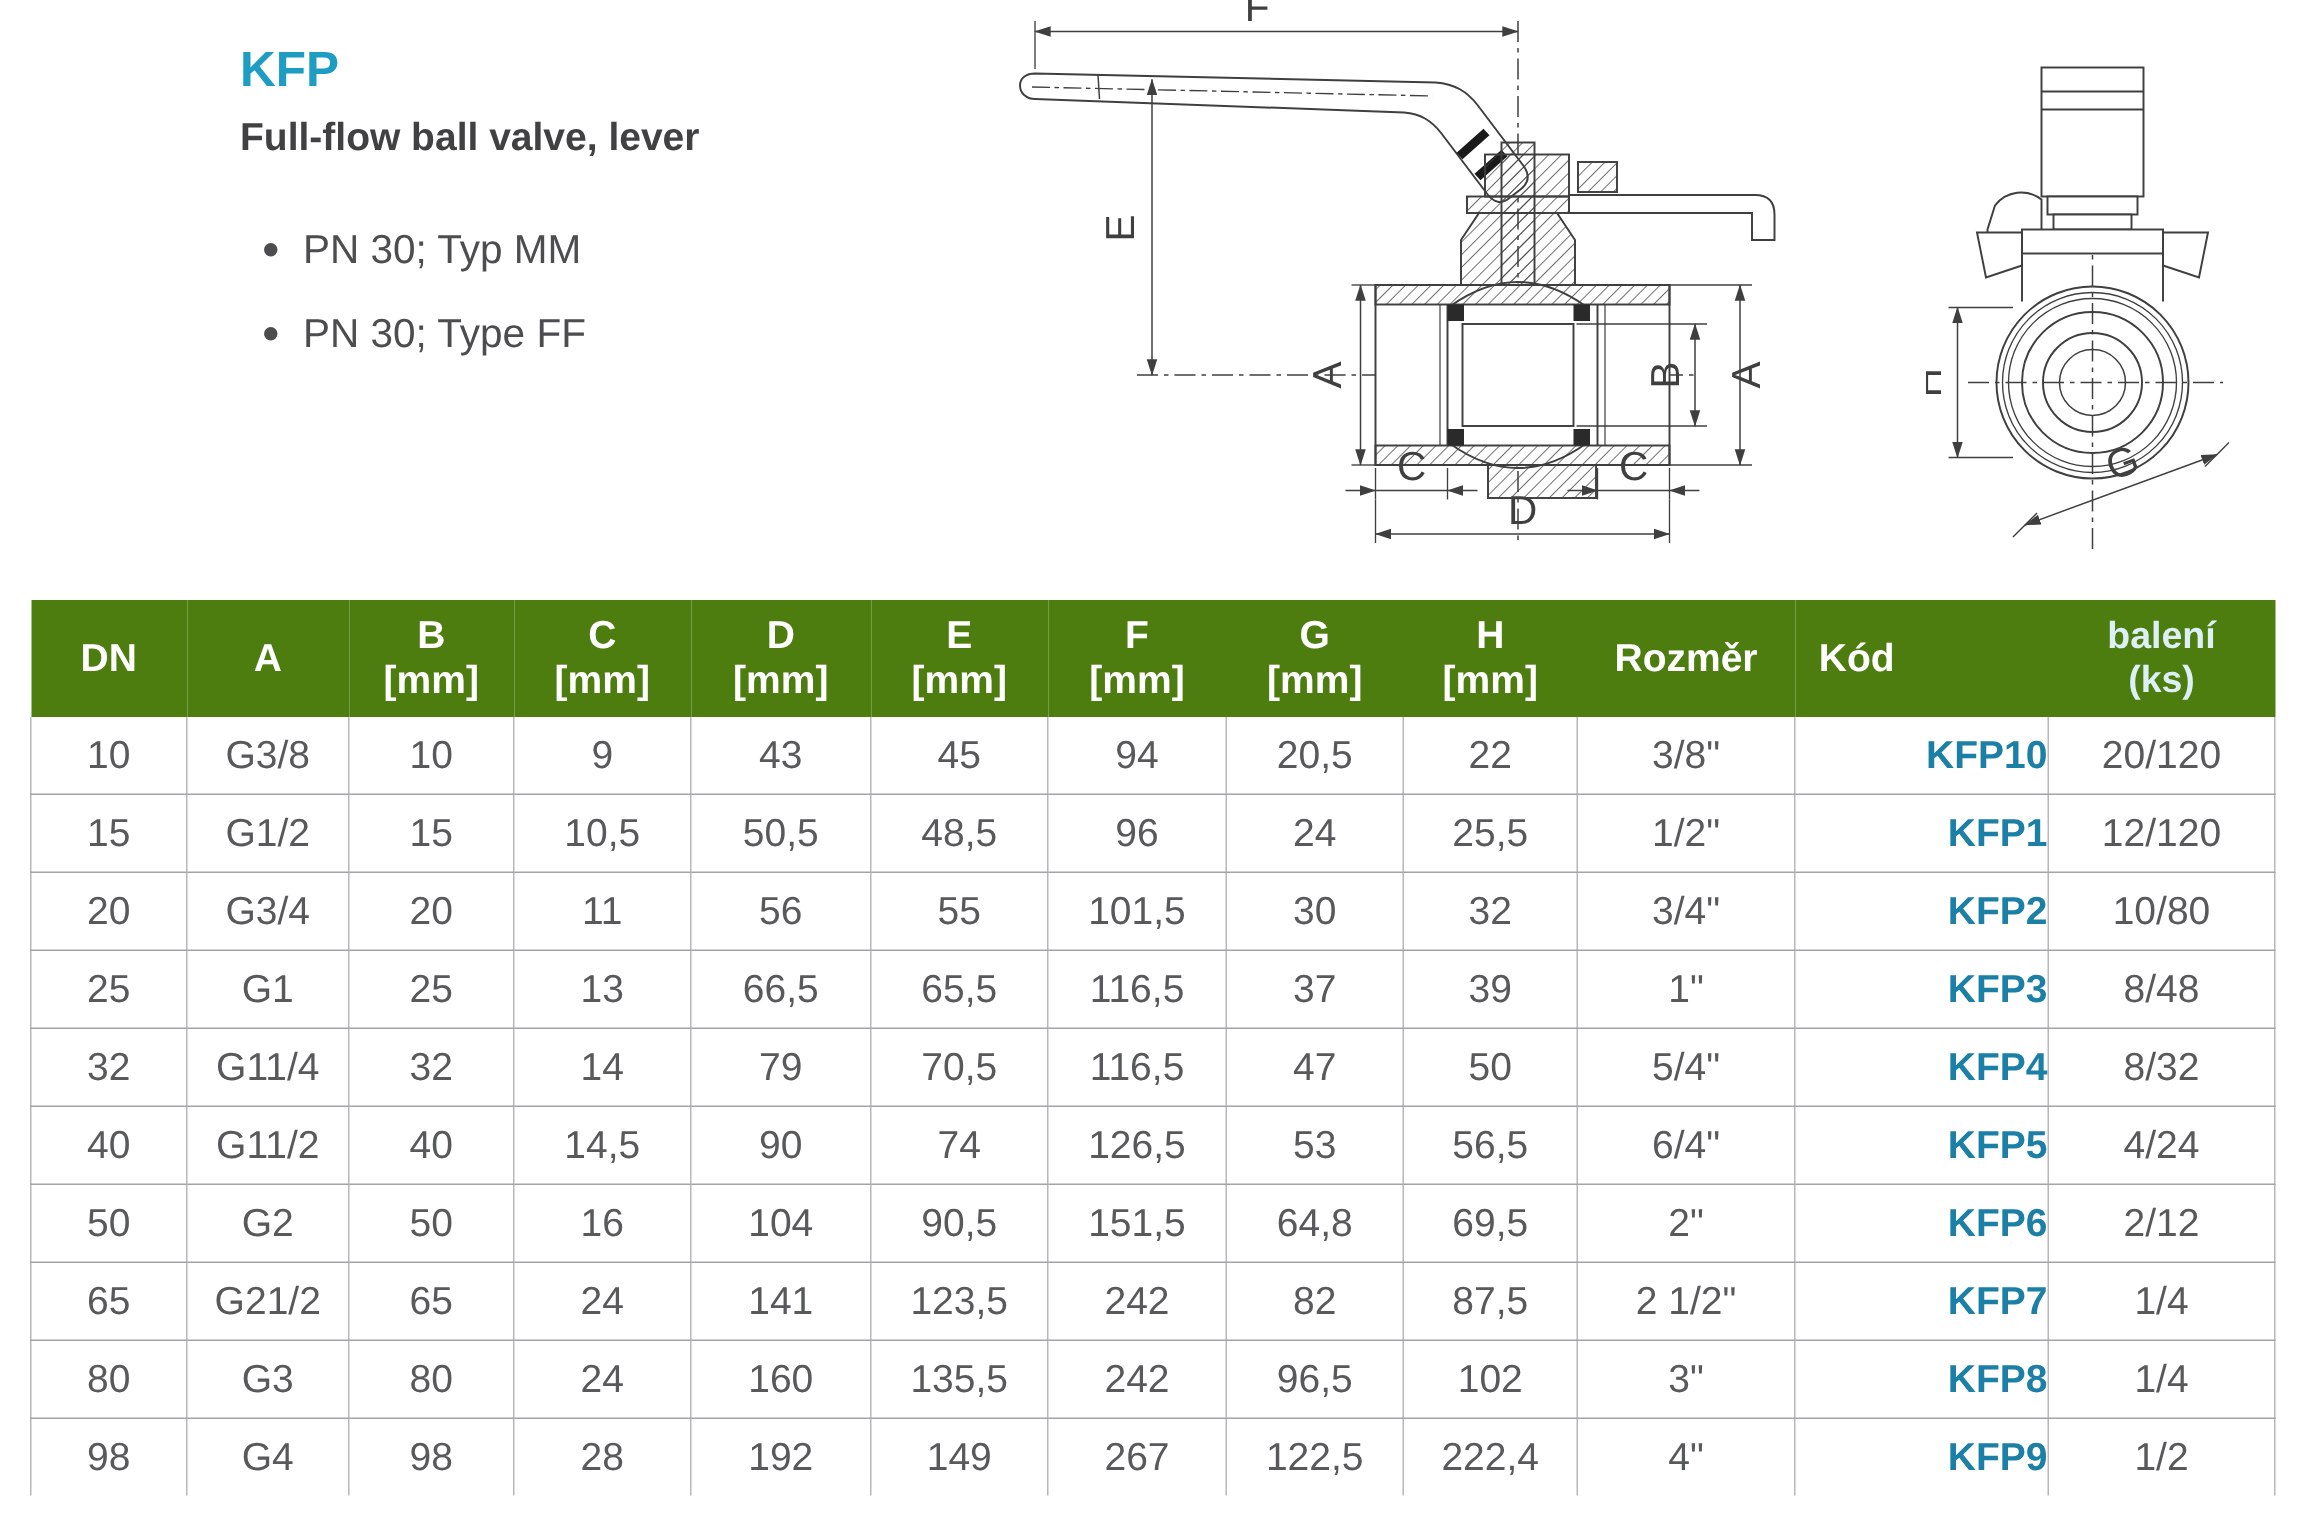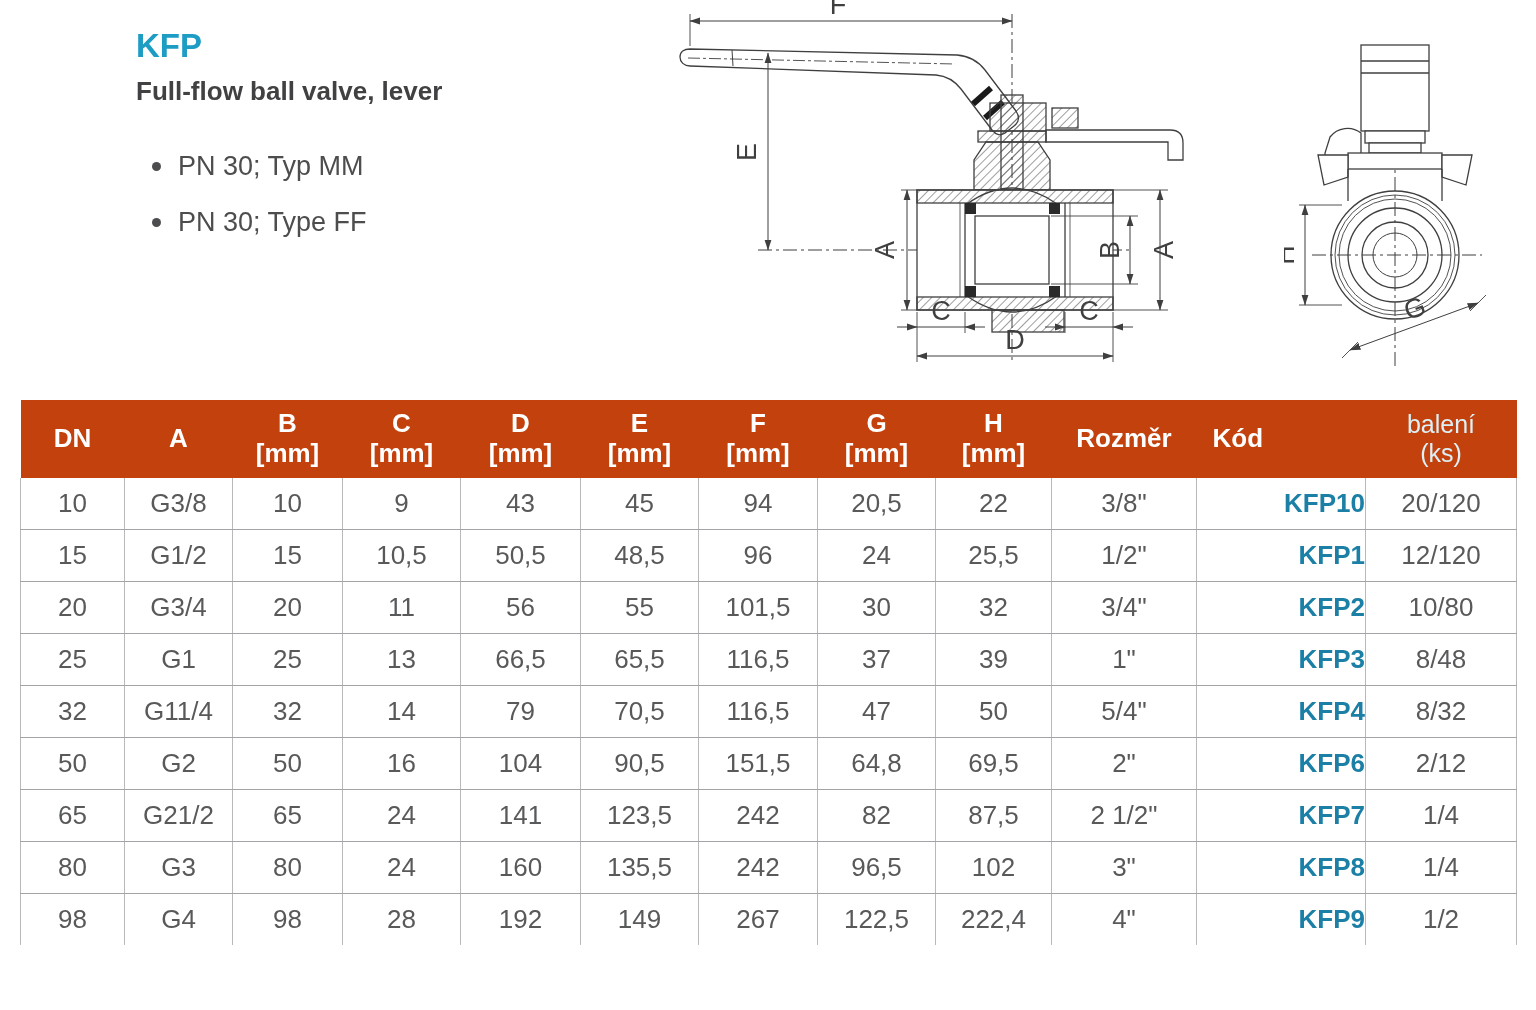--- a/index.html
+++ b/index.html
@@ -1,42 +1,42 @@
 <!DOCTYPE html>
 <html><head>
 <meta charset="utf-8">
 <style>
   html,body{margin:0;padding:0;background:#ffffff;}
   #page{position:relative;width:1536px;height:1010px;background:#ffffff;
         font-family:"Liberation Sans",sans-serif;overflow:hidden;}
 
   
-  .header-block{position:absolute;left:136px;top:28px;width:470px;}
+  .header-block{position:absolute;left:160px;top:28px;width:470px;}
   .kfp-code{font-size:33px;font-weight:bold;color:#1d9cc4;line-height:1.1;}
   .title-cs{font-size:38px;font-weight:bold;color:#414042;line-height:1.22;margin-top:8px;}
   .title-en{font-size:26px;font-weight:bold;color:#414042;margin-top:12px;}
   .bullet-list{margin:44px 0 0 10px;padding:0;list-style:none;}
   .bullet-list li{position:relative;padding-left:32px;font-size:27px;color:#4d4d4f;
                   margin-bottom:25px;margin-top:17px;}
   .bullet-list li::before{content:"";position:absolute;left:6px;top:11px;width:9px;height:9px;
                   border-radius:50%;background:#4d4d4f;}
 
   
   .drawing{position:absolute;}
   #front-view{left:660px;top:0px;}
   #side-view{left:1284px;top:15px;}
   svg text{font-family:"Liberation Sans",sans-serif;font-size:27px;fill:#3f3f3f;}
 
   
   .spec-table{position:absolute;left:20px;top:400px;width:1496px;
               border-collapse:collapse;table-layout:fixed;}
-  .spec-table thead th{background:#c2410c;color:#ffffff;font-size:26px;font-weight:bold;
+  .spec-table thead th{background:#4d7c0f;color:#ffffff;font-size:26px;font-weight:bold;
               height:78px;vertical-align:middle;text-align:center;padding:0;line-height:1.15;}
   .spec-table thead th.kod-h{text-align:left;padding-left:16px;}
-  .spec-table thead th.baleni-h{font-weight:normal;color:#ddf0f6;font-size:25px;}
+  .spec-table thead th.baleni-h{font-weight:bold;color:#ddf0f6;font-size:25px;}
   .spec-table tbody td{height:51px;text-align:center;font-size:26px;color:#58595b;
               background:#ffffff;padding:0;
               border-right:1px solid #b6b8ba;border-bottom:1px solid #a2a4a7;}
   .spec-table tbody td:first-child{border-left:1px solid #b6b8ba;}
   .spec-table tbody tr:last-child td{border-bottom:none;}
   .spec-table tbody td.kod-col{color:#1b7fa6;font-weight:bold;text-align:right;padding-left:16px;}
 </style>
 </head>
 <body>
 
@@ -303,20 +303,34 @@
           <td>79</td>
           <td>70,5</td>
           <td>116,5</td>
           <td>47</td>
           <td>50</td>
           <td>5/4"</td>
           <td class="kod-col">KFP4</td>
           <td>8/32</td>
         </tr>
         <tr>
+          <td>40</td>
+          <td>G11/2</td>
+          <td>40</td>
+          <td>14,5</td>
+          <td>90</td>
+          <td>74</td>
+          <td>126,5</td>
+          <td>53</td>
+          <td>56,5</td>
+          <td>6/4"</td>
+          <td class="kod-col">KFP5</td>
+          <td>4/24</td>
+        </tr>
+        <tr>
           <td>50</td>
           <td>G2</td>
           <td>50</td>
           <td>16</td>
           <td>104</td>
           <td>90,5</td>
           <td>151,5</td>
           <td>64,8</td>
           <td>69,5</td>
           <td>2"</td>

